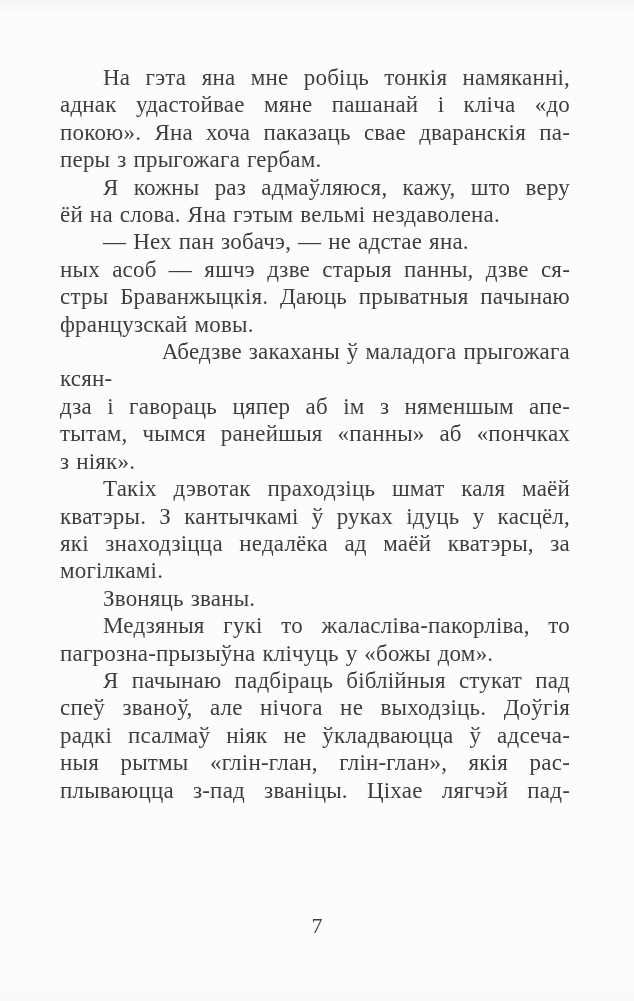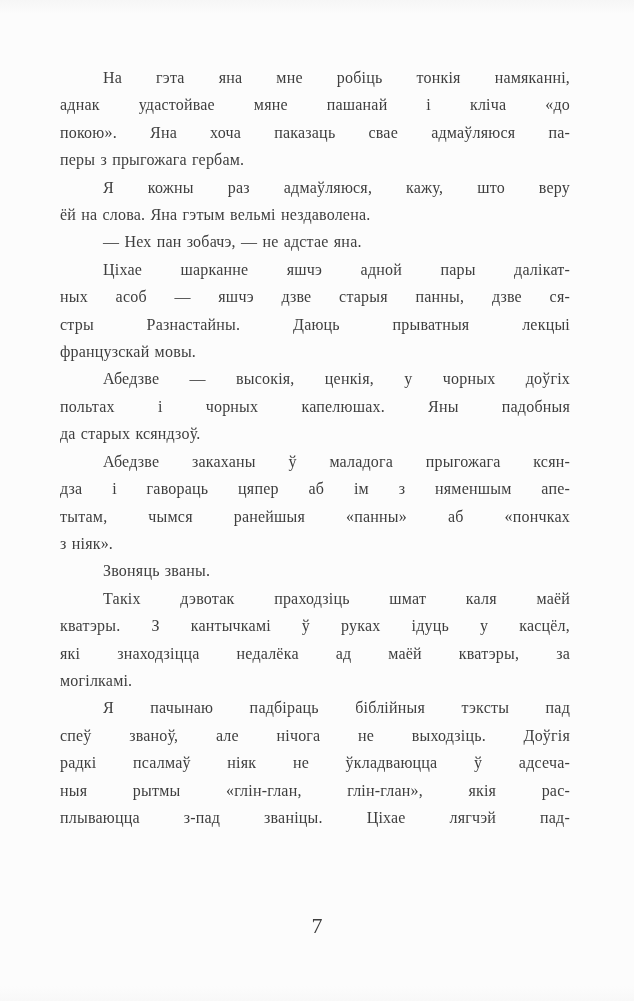--- a/index.html
+++ b/index.html
@@ -21,21 +21,21 @@
     position: absolute;
     left: 60px;
     top: 64px;
     width: 510px;
   }
   .paragraph {
     margin: 0;
     padding: 0;
   }
   .ln {
-    font-size: 16px;
+    font-size: 23px;
     line-height: 27.4px;
     text-align: justify;
     text-align-last: justify;
     letter-spacing: 0.2px;
     word-spacing: 1px;
   }
   .ln.end {
     text-align: left;
     text-align-last: left;
   }
@@ -59,68 +59,66 @@
 </style>
 </head>
 <body>
 
 <div class="page">
   <div class="text-column">
 
     <div class="paragraph">
       <div class="ln indent">На гэта яна мне робіць тонкія намяканні,</div>
       <div class="ln">аднак удастойвае мяне пашанай і кліча «до</div>
-      <div class="ln">покою». Яна хоча паказаць свае адмаўляюся па-</div>
+      <div class="ln">покою». Яна хоча паказаць свае дваранскія па-</div>
       <div class="ln end">перы з прыгожага гербам.</div>
     </div>
 
     <div class="paragraph">
       <div class="ln indent">Я кожны раз адмаўляюся, кажу, што веру</div>
       <div class="ln end">ёй на слова. Яна гэтым вельмі нездаволена.</div>
     </div>
 
     <div class="paragraph">
       <div class="ln indent end">— Нех пан зобачэ, — не адстае яна.</div>
     </div>
 
 
     <div class="paragraph">
-      <div class="ln indent">Ціхае шарканне яшчэ адной пары далікат-</div>
       <div class="ln">ных асоб — яшчэ дзве старыя панны, дзве ся-</div>
-      <div class="ln">стры Разнастайны. Даюць прыватныя лекцыі</div>
+      <div class="ln">стры Браванжыцкія. Даюць прыватныя пачынаю</div>
       <div class="ln end">французскай мовы.</div>
     </div>
 
-    <div class="paragraph">
-      <div class="ln indent">Абедзве — высокія, ценкія, у чорных доўгіх</div>
-      <div class="ln">польтах і чорных капелюшах. Яны падобныя</div>
-      <div class="ln end">да старых ксяндзоў.</div>
-    </div>
 
     <div class="paragraph">
       <div class="ln indent">Абедзве закаханы ў маладога прыгожага ксян-</div>
       <div class="ln">дза і гавораць цяпер аб ім з няменшым апе-</div>
       <div class="ln">тытам, чымся ранейшыя «панны» аб «пончках</div>
       <div class="ln end">з ніяк».</div>
     </div>
 
     <div class="paragraph">
-      <div class="ln indent end">Звоняць званы.</div>
-    </div>
-
-    <div class="paragraph">
       <div class="ln indent">Такіх дэвотак праходзіць шмат каля маёй</div>
       <div class="ln">кватэры. З кантычкамі ў руках ідуць у касцёл,</div>
       <div class="ln">які знаходзіцца недалёка ад маёй кватэры, за</div>
       <div class="ln end">могілкамі.</div>
     </div>
 
+    <div class="paragraph">
+      <div class="ln indent end">Звоняць званы.</div>
+    </div>
 
     <div class="paragraph">
-      <div class="ln indent">Я пачынаю падбіраць біблійныя тэксты пад</div>
+      <div class="ln indent">Медзяныя гукі то жаласліва-пакорліва, то</div>
+      <div class="ln end">пагрозна-прызыўна клічуць у «божы дом».</div>
+    </div>
+
+    <div class="paragraph">
+      <div class="ln indent">Я пачынаю падбіраць біблійныя стукат пад</div>
       <div class="ln">спеў званоў, але нічога не выходзіць. Доўгія</div>
       <div class="ln">радкі псалмаў ніяк не ўкладваюцца ў адсеча-</div>
       <div class="ln">ныя рытмы «глін-глан, глін-глан», якія рас-</div>
       <div class="ln">плываюцца з-пад званіцы. Ціхае лягчэй пад-</div>
     </div>
 
   </div>
 
   <div class="footer">
     <span class="page-number">7</span>

